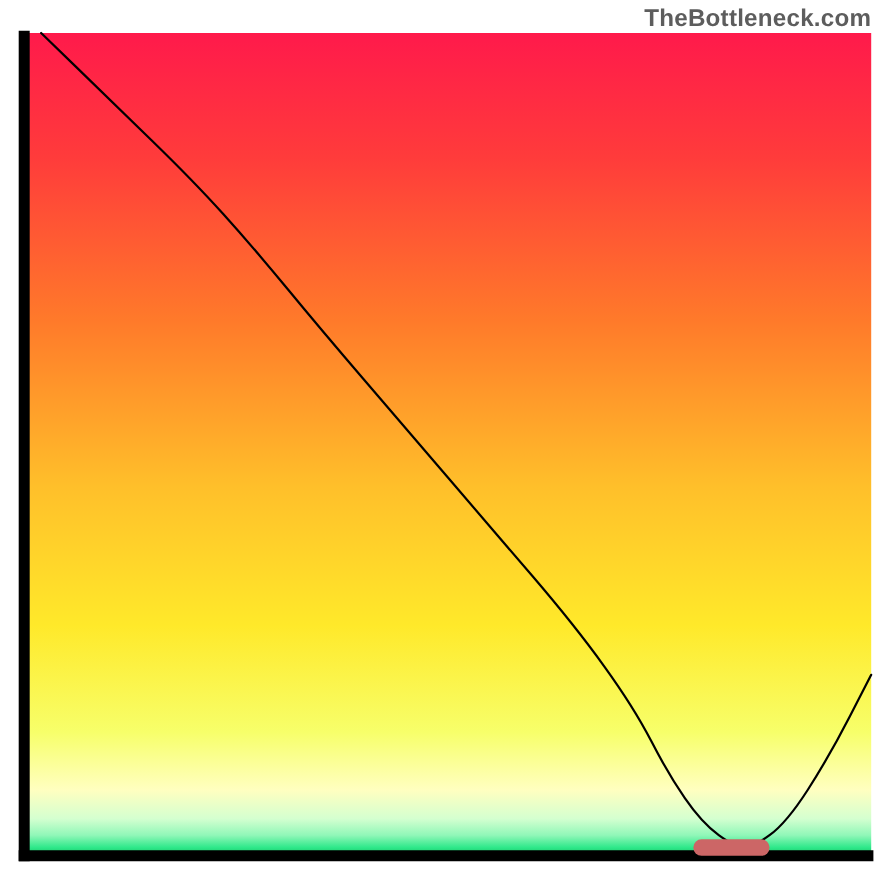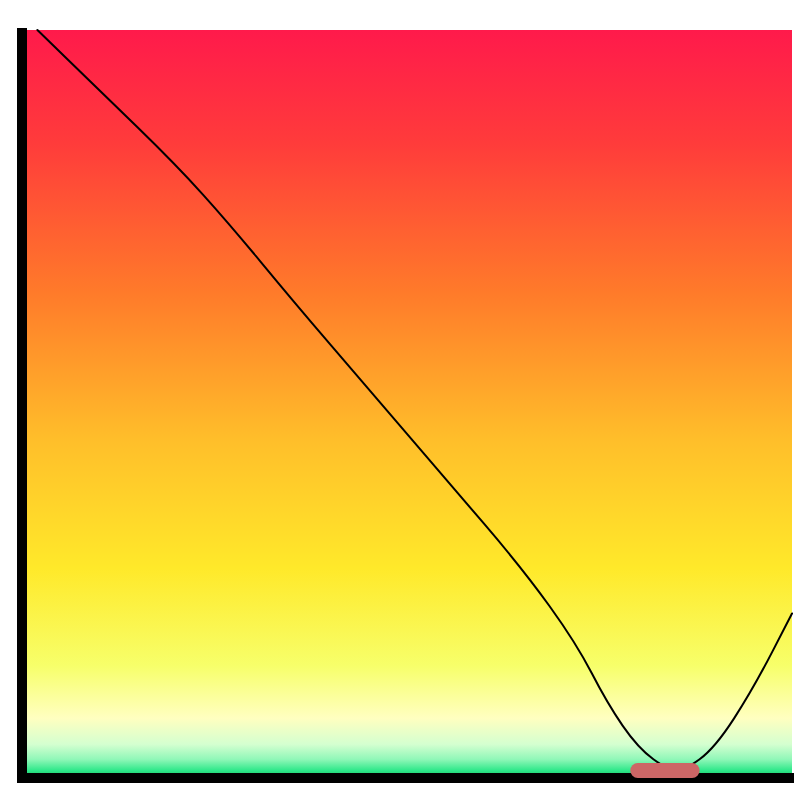--- a/index.html
+++ b/index.html
@@ -25,20 +25,21 @@
     letter-spacing: 0.2px;
   }
   svg {
     display: block;
   }
 </style>
 </head>
 <body>
 
 <div class="chart-wrap">
+  <div class="watermark">TheBottleneck.com</div>
 
   <svg id="chart-svg" width="800" height="800" viewBox="0 0 800 800">
       <defs>
         <linearGradient id="bg-grad" x1="0" y1="0" x2="0" y2="1">
           <stop offset="0%" stop-color="#ff1a4b"></stop>
           <stop offset="15%" stop-color="#ff3b3b"></stop>
           <stop offset="35%" stop-color="#ff7a2a"></stop>
           <stop offset="55.00000000000001%" stop-color="#ffbf2a"></stop>
           <stop offset="72%" stop-color="#ffe92a"></stop>
           <stop offset="85%" stop-color="#f7ff6a"></stop>

